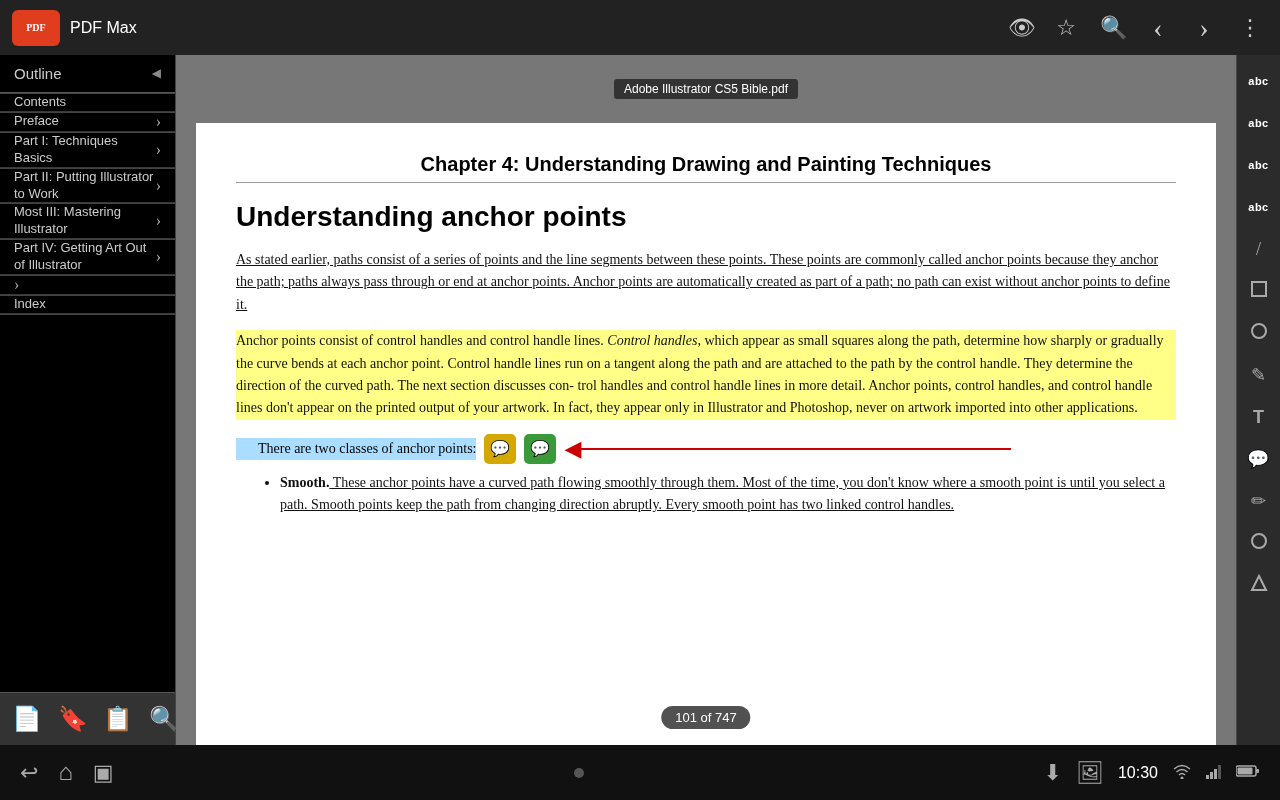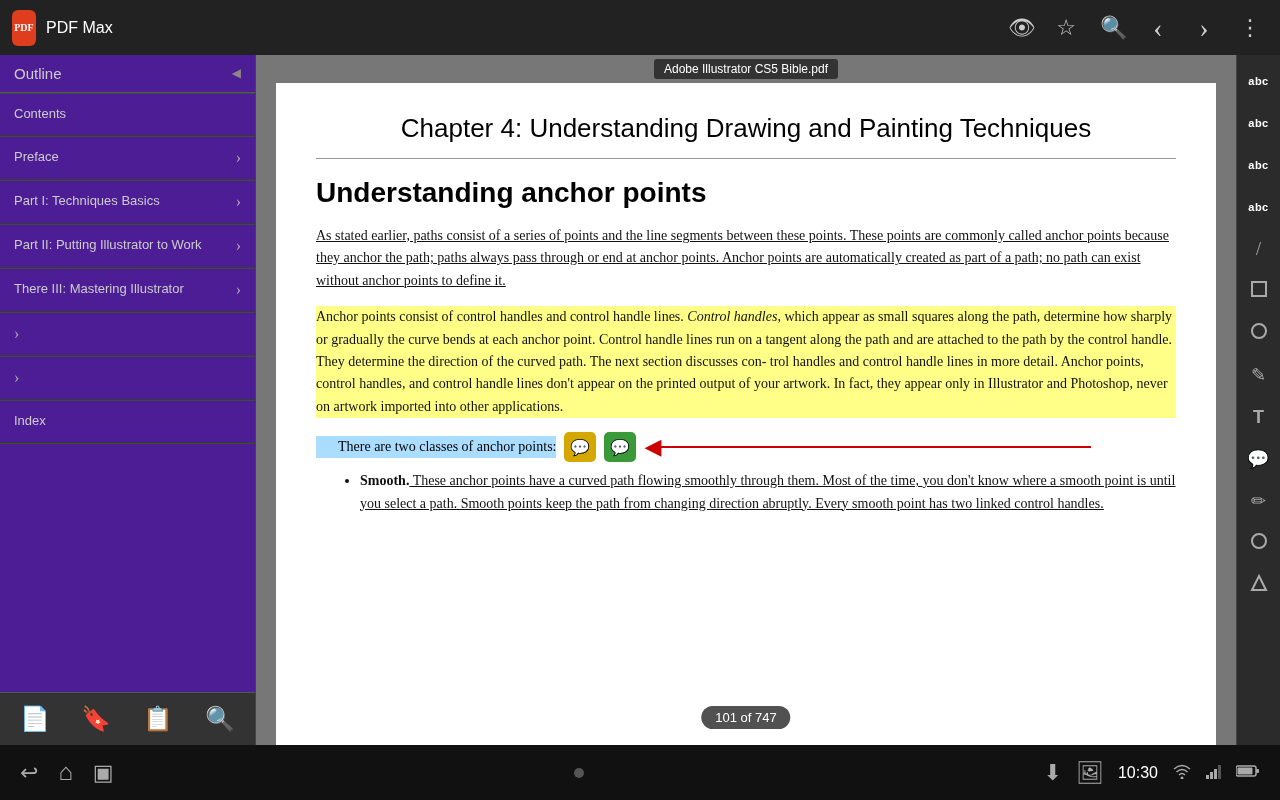--- a/index.html
+++ b/index.html
@@ -9,43 +9,43 @@
     #top-bar {
       height: 55px;
       background: #222;
       display: flex;
       align-items: center;
       padding: 0 12px;
       gap: 10px;
       position: relative;
     }
     #app-icon {
-      width: 24px; height: 36px;
+      width: 48px; height: 36px;
       background: #e03c1e;
       border-radius: 6px;
       display: flex; align-items: center; justify-content: center;
       color: white; font-weight: bold; font-size: 13px;
     }
     #app-title {
       color: white; font-size: 18px; font-family: sans-serif; flex: 1;
     }
     .top-icon {
       color: #ccc; font-size: 22px; cursor: pointer; padding: 6px; width: 36px; text-align: center;
     }
 
     
     #main {
       display: flex;
       height: 690px;
     }
 
     
     #sidebar {
-      width: 256px;
-      background: #4c1d95;
+      width: 176px;
+      background: #000000;
       display: flex;
       flex-direction: column;
       border-right: 1px solid #444;
     }
     #outline-header {
       display: flex;
       align-items: center;
       padding: 10px 14px;
       border-bottom: 1px solid #555;
     }
@@ -60,21 +60,21 @@
       font-size: 12px;
     }
     .sidebar-divider {
       height: 1px;
       background: #444;
       margin: 0;
     }
     .sidebar-item {
       display: flex;
       align-items: center;
-      padding: 12px 14px;
+      padding: 0 14px;
       border-bottom: 1px solid #3a3a3a;
       cursor: pointer;
     }
     .sidebar-item-label {
       color: #ccc;
       font-size: 13px;
       font-family: sans-serif;
       flex: 1;
       line-height: 1.3;
     }
@@ -100,21 +100,21 @@
     #pdf-area {
       flex: 1;
       background: #777;
       display: flex;
       flex-direction: column;
       position: relative;
       overflow: hidden;
     }
     #pdf-filename-bar {
       text-align: center;
-      padding: 4px;
+      padding: 24px;
       background: #777;
     }
     #pdf-filename {
       background: #333;
       color: white;
       font-size: 12px;
       font-family: sans-serif;
       padding: 3px 10px;
       border-radius: 3px;
       display: inline-block;
@@ -122,24 +122,24 @@
     #pdf-page {
       flex: 1;
       background: white;
       margin: 0 20px;
       padding: 30px 40px;
       overflow: hidden;
       position: relative;
     }
     #chapter-title {
       text-align: center;
-      font-size: 26px;
-      font-weight: normal;
-      font-family: sans-serif;
-      margin-bottom: 14px;
+      font-size: 20px;
+      font-weight: bold;
+      font-family: sans-serif;
+      margin-bottom: 6px;
     }
     #chapter-divider {
       border: none;
       border-top: 1px solid #999;
       margin-bottom: 18px;
     }
     #section-title {
       font-size: 28px;
       font-weight: bold;
       font-family: sans-serif;
@@ -319,25 +319,26 @@
       <span class="sidebar-item-label">Part I: Techniques Basics</span>
       <span class="sidebar-arrow">›</span>
     </div>
     <div class="sidebar-divider"></div>
     <div class="sidebar-item">
       <span class="sidebar-item-label">Part II: Putting Illustrator to Work</span>
       <span class="sidebar-arrow">›</span>
     </div>
     <div class="sidebar-divider"></div>
     <div class="sidebar-item">
-      <span class="sidebar-item-label">There III: Mastering Illustrator</span>
-      <span class="sidebar-arrow">›</span>
-    </div>
-    <div class="sidebar-divider"></div>
-    <div class="sidebar-item">
+      <span class="sidebar-item-label">Most III: Mastering Illustrator</span>
+      <span class="sidebar-arrow">›</span>
+    </div>
+    <div class="sidebar-divider"></div>
+    <div class="sidebar-item">
+      <span class="sidebar-item-label">Part IV: Getting Art Out of Illustrator</span>
       <span class="sidebar-arrow">›</span>
     </div>
     <div class="sidebar-divider"></div>
     <div class="sidebar-item">
       <span class="sidebar-arrow">›</span>
     </div>
     <div class="sidebar-divider"></div>
     <div class="sidebar-item">
       <span class="sidebar-item-label">Index</span>
     </div>

